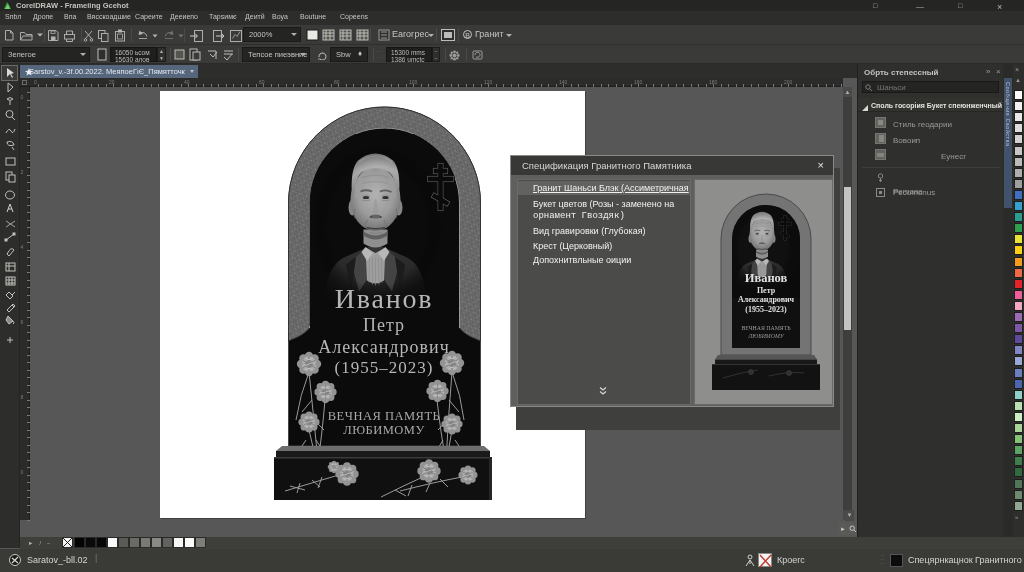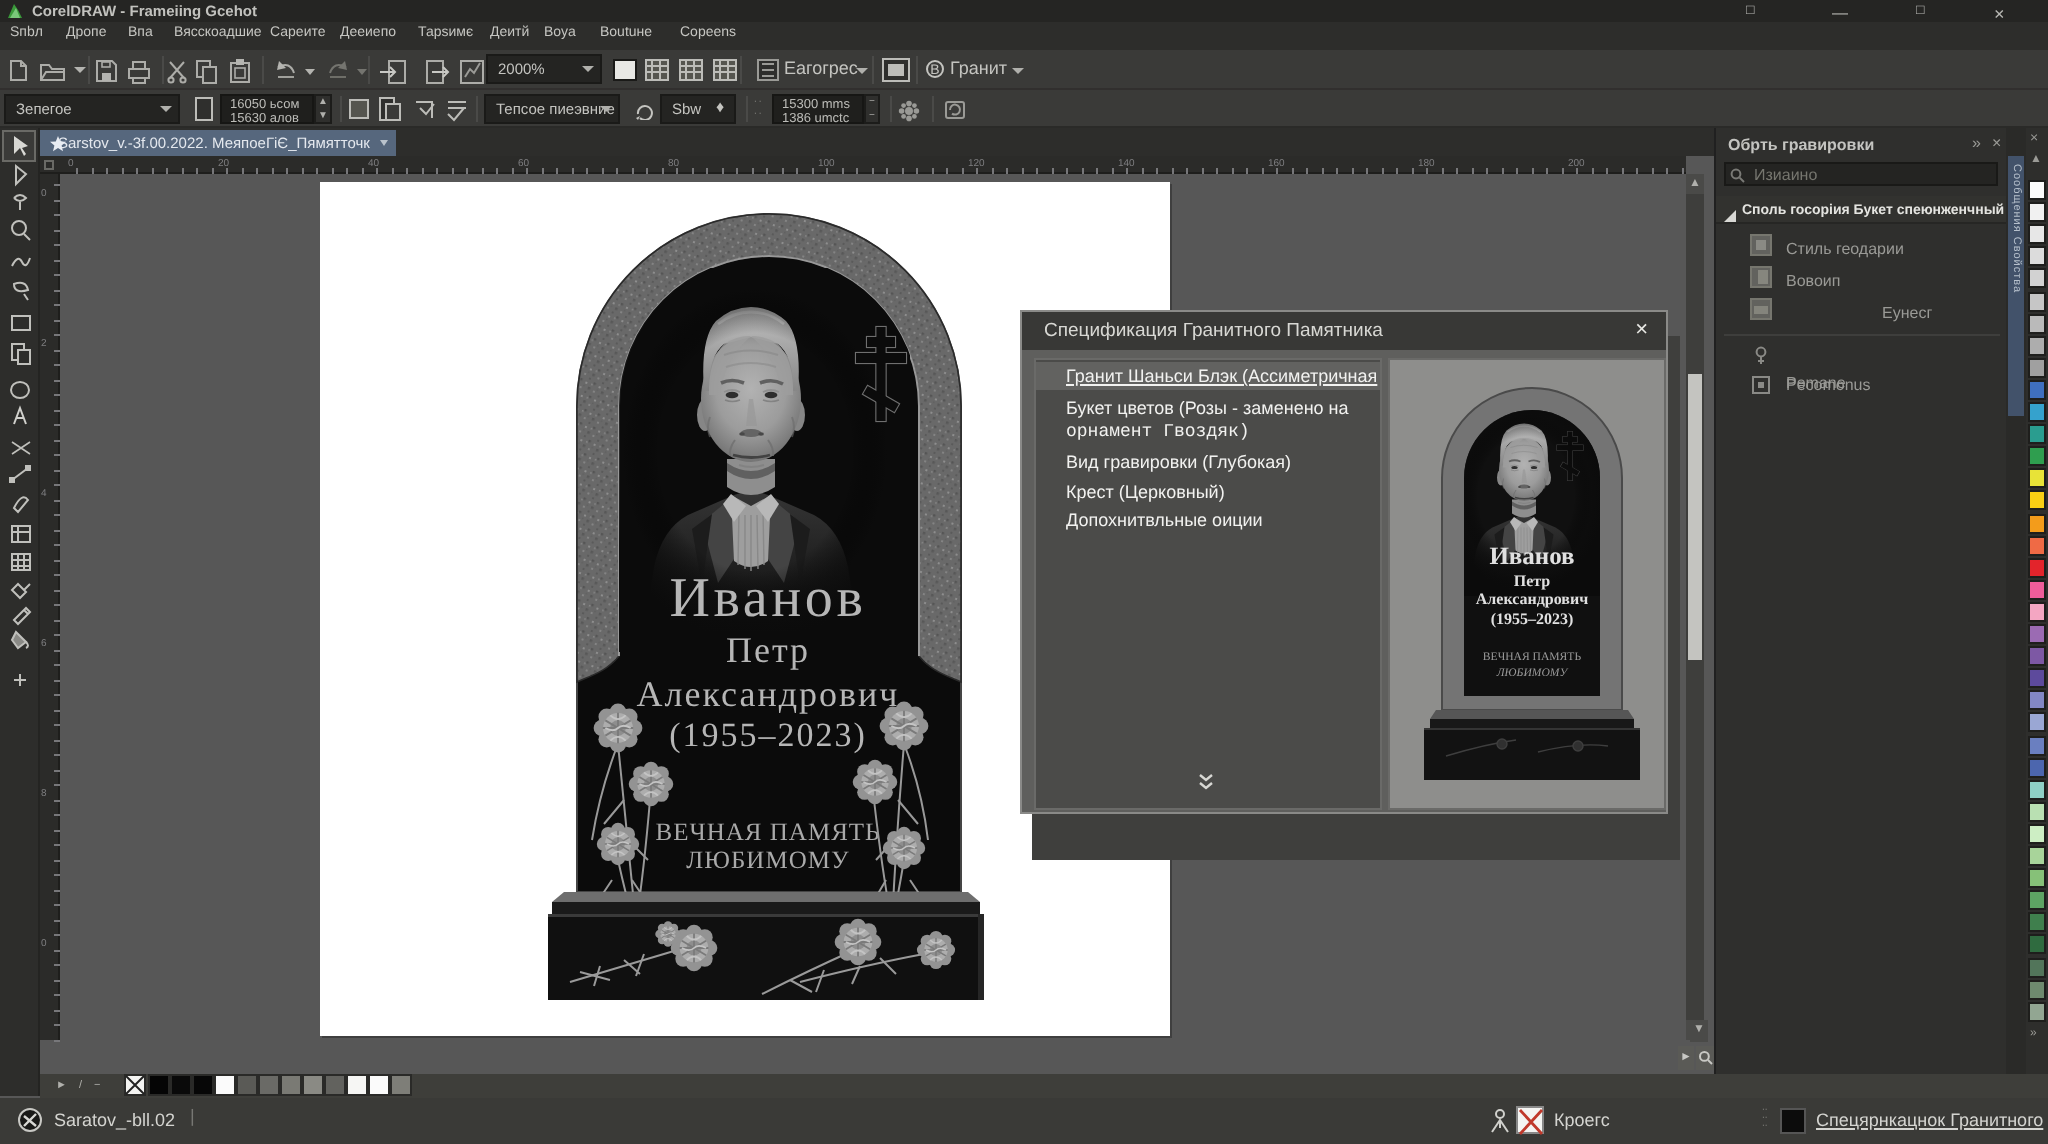--- a/index.html
+++ b/index.html
@@ -665,24 +665,24 @@
     <g stroke="#4a4a4a" stroke-width="0.7" fill="none" opacity="0.8">
       <path d="M722 377 Q742 371 757 369 M768 375 Q788 370 803 372"></path>
       <circle cx="750" cy="371" r="2.5" fill="#383838"></circle>
             <circle cx="788" cy="372" r="2.5" fill="#383838"></circle>
     </g>
   </svg>
   </div>
 </div>
 
 <div class="abs" id="docker">
-  <div class="abs" style="left:6px;top:3.5px;color:#c4c4c0;font-size:8px;font-weight:bold;">Обрть гравировки</div>
+  <div class="abs" style="left:6px;top:3.5px;color:#c4c4c0;font-size:8px;font-weight:bold;">Обрть степессный</div>
   <div class="abs" style="left:128px;top:3px;color:#9a9a96;font-size:8px;">»</div>
   <div class="abs" style="left:138px;top:2.5px;color:#9a9a96;font-size:8px;">×</div>
-  <div class="abs" style="left:4px;top:17px;width:137px;height:12px;background:#242422;border:1px solid #191917;color:#76766f;font-size:8px;line-height:11px;padding-left:14px;">Изиаино</div>
+  <div class="abs" style="left:4px;top:17px;width:137px;height:12px;background:#242422;border:1px solid #191917;color:#76766f;font-size:8px;line-height:11px;padding-left:14px;">Шаньси</div>
   <svg class="abs" style="left:7px;top:20px" width="8" height="8" fill="none" stroke="#7a7a76" stroke-width="1">
         <circle cx="3" cy="3" r="2.2"></circle>
         <path d="M4.8 4.8 L7 7"></path>
       </svg>
   <div class="abs" style="left:0px;top:34px;width:146px;height:14px;background:#32322f;border-bottom:1px solid #262624;"></div>
   <div class="abs" style="left:4px;top:41px;width:0;height:0;border-left:6px solid transparent;border-bottom:6px solid #d8d8d4;"></div>
       <div class="abs" style="left:13px;top:38px;color:#e4e4e0;font-size:7px;font-weight:bold;">Споль госоріия Букет спеюнженчный</div>
   <div class="abs" style="left:17px;top:53px;width:11px;height:11px;background:#62625e;border:1px solid #76766e;">
         <div style="position:absolute;left:2px;top:2px;width:5px;height:5px;background:#8a8a84;"></div>
       </div>
@@ -797,15 +797,15 @@
         <circle cx="6" cy="3" r="2"></circle>
         <path d="M2 12 l4 -6 l4 6 M6 6 v4"></path>
       </svg>
   <div class="abs" style="left:758px;top:4px;width:14px;height:14px;background:#f4f4f2;border:1px solid #888;"></div>
   <svg class="abs" style="left:758px;top:4px" width="16" height="16">
         <path d="M2 2 L13 14 M13 2 L2 14" stroke="#c0392b" stroke-width="1.4"></path>
       </svg>
   <div class="abs" style="left:777px;top:6px;">Кроегс</div>
   <div class="abs" style="left:881px;top:4px;color:#8a8a86;font-size:5px;line-height:4px;">∙∙<br>∙∙<br>∙∙</div>
   <div class="abs" style="left:890px;top:5px;width:13px;height:13px;background:#0c0c0c;border:1px solid #555;"></div>
-  <div class="abs" style="left:908px;top:6px;text-decoration:underline;">Спецярнкацнок Гранитного</div>
+  <div class="abs" style="left:908px;top:6px;">Спецярнкацнок Гранитного</div>
 </div>
 
 </div>
 </body></html>

